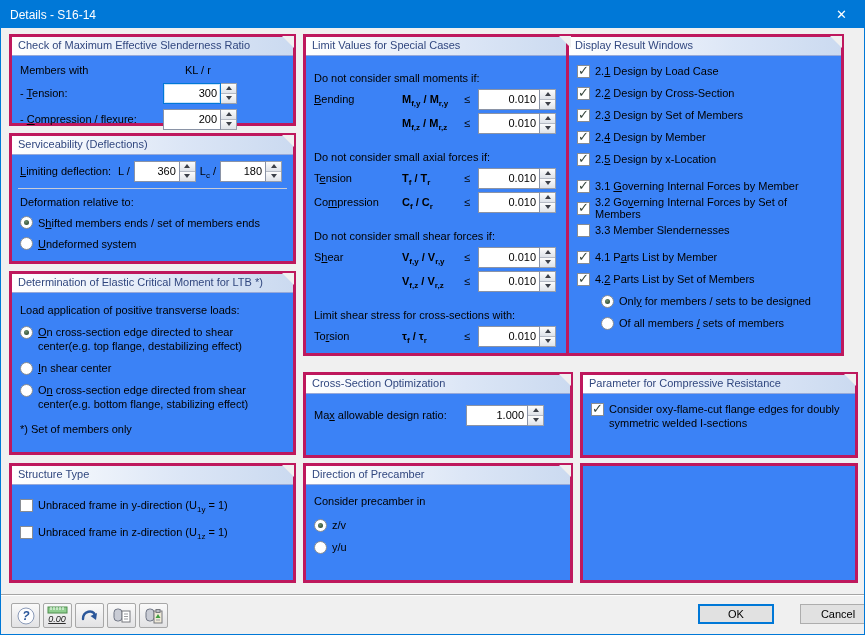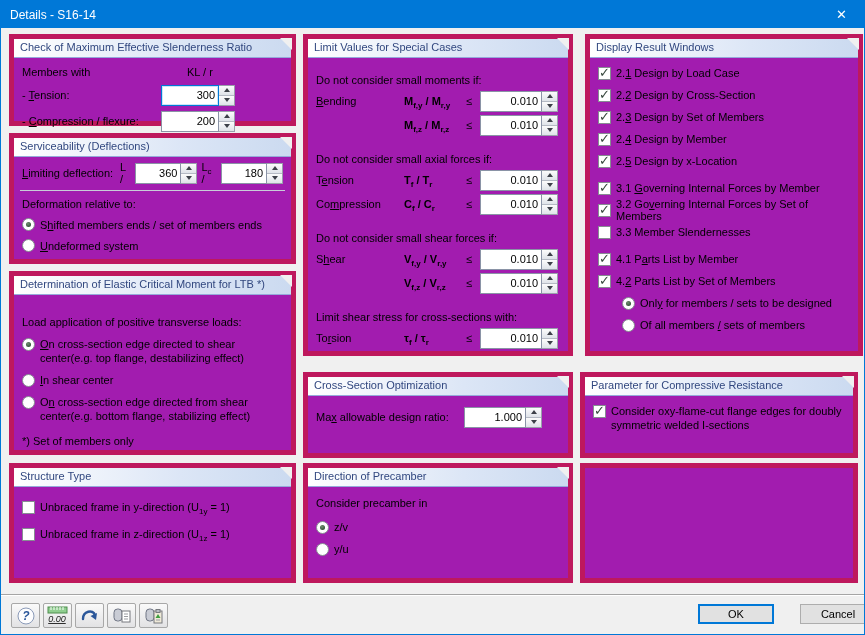--- a/index.html
+++ b/index.html
@@ -1,34 +1,34 @@
 <!DOCTYPE html>
 <html><head>
 <meta charset="utf-8">
 <style>
   html,body{margin:0;padding:0;background:#fff;}
   .dialog{position:relative;width:865px;height:635px;box-sizing:border-box;border:1px solid #0078D7;
     background:#F0F0F0;font-family:"Liberation Sans","DejaVu Sans",sans-serif;font-size:11px;color:#000;overflow:hidden;}
   .titlebar{height:27px;background:#0078D7;color:#fff;display:flex;align-items:center;padding-left:9px;font-size:12px;}
   .titlebar .close{margin-left:auto;width:45px;height:27px;display:flex;align-items:center;justify-content:center;font-size:13px;cursor:default;}
   .content{position:absolute;top:27px;left:0;right:0;bottom:0;}
-  .group{position:absolute;background:#a21caf;border:5px solid #be185d;box-sizing:border-box;}
+  .group{position:absolute;background:#3b82f6;border:3px solid #be185d;box-sizing:border-box;}
   .group.cut::before{content:"";position:absolute;top:-1px;right:-1px;border-top:12px solid #F0F0F0;border-left:12px solid transparent;z-index:3;}
   .group-header{height:18px;line-height:17px;padding-left:6px;color:#31477F;
     background:linear-gradient(90deg,#FFFFFF,#DCE6F6 60%,#CBDAF0);border-bottom:1px solid #96A9DA;}
   .gbody{position:relative;padding:4px 8px;}
   
   .g-l1{left:8px;top:6px;width:287px;height:92px;}
   .g-l2{left:8px;top:105px;width:287px;height:131px;}
   .g-l3{left:8px;top:243px;width:287px;height:184px;}
   .g-l4{left:8px;top:435px;width:287px;height:120px;}
   .g-m1{left:302px;top:6px;width:270px;height:322px;}
   .g-m2{left:302px;top:344px;width:270px;height:86px;}
   .g-m3{left:302px;top:435px;width:270px;height:120px;}
-  .g-r1{left:584px;top:6px;width:278px;height:322px;}
+  .g-r1{left:565px;top:6px;width:278px;height:322px;}
   .g-r2{left:579px;top:344px;width:278px;height:86px;}
   .g-r3{left:579px;top:435px;width:278px;height:120px;}
   
   u{text-decoration:underline;}
   sub{font-size:8px;line-height:0;}
   .b{font-weight:normal;}
   
   .spin{display:inline-flex;align-items:stretch;height:21px;flex:none;}
   .spin input{width:58px;height:21px;box-sizing:border-box;border:1px solid #8A93A6;background:#fff;
     text-align:right;padding:0 3px 0 0;font:11px "Liberation Sans","DejaVu Sans",sans-serif;}
@@ -58,21 +58,21 @@
   .plain{height:20px;line-height:20px;}
   .sect{height:18px;line-height:18px;margin-top:9px;}
   .sect.mt{margin-top:13px;}
   .lrow{display:flex;align-items:center;height:24px;}
   .lrow .lab{width:88px;flex:none;}
   .lrow .sym{width:62px;flex:none;font-weight:bold;}
   .lrow .leq{width:14px;flex:none;}
   .crow{display:flex;align-items:center;gap:5px;height:22px;}
   .crow.mt{margin-top:5px;}
   .crow.indent{padding-left:24px;}
-  .ltb-lead{width:230px;margin-top:16px;line-height:14px;}
+  .ltb-lead{width:230px;margin-top:6px;line-height:14px;}
   .ropt{display:flex;gap:5px;margin-top:8px;}
   .ropt .rb{margin-top:1px;}
   .ropt .tx{line-height:14px;}
   .foot-note{margin-top:12px;}
   .optrow{display:flex;align-items:center;height:26px;margin-top:4px;}
   .optrow .spin{margin-left:auto;margin-right:18px;}
   .c2row{display:flex;gap:5px;margin-top:4px;}
   .c2row .cb{margin-top:1px;}
   .c2row .tx{line-height:14px;}
   

